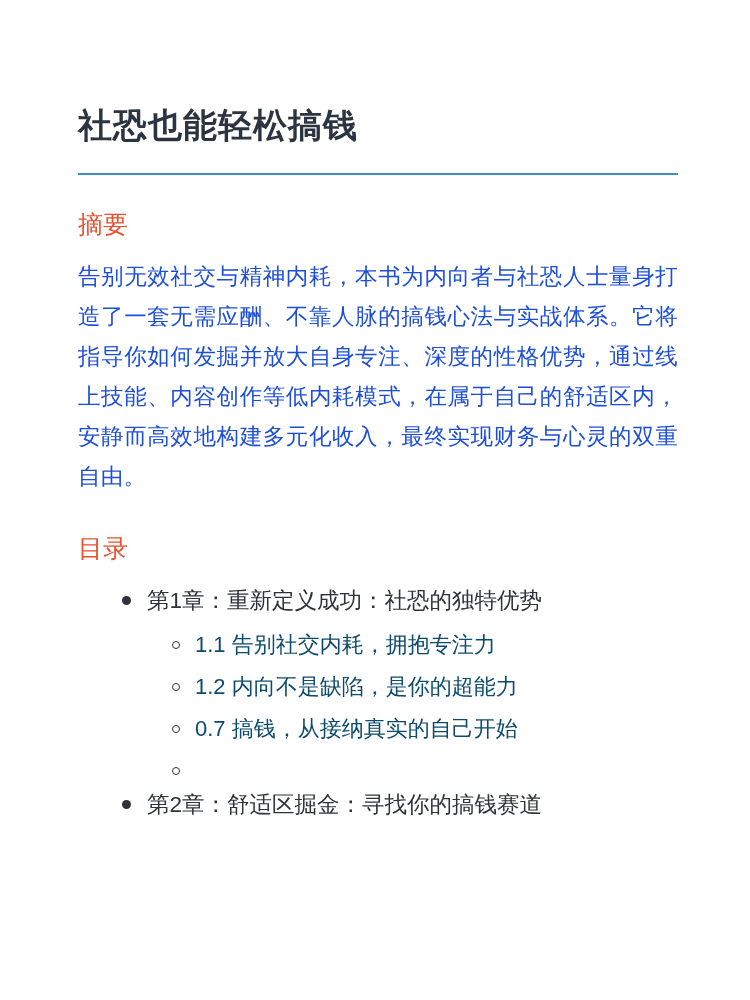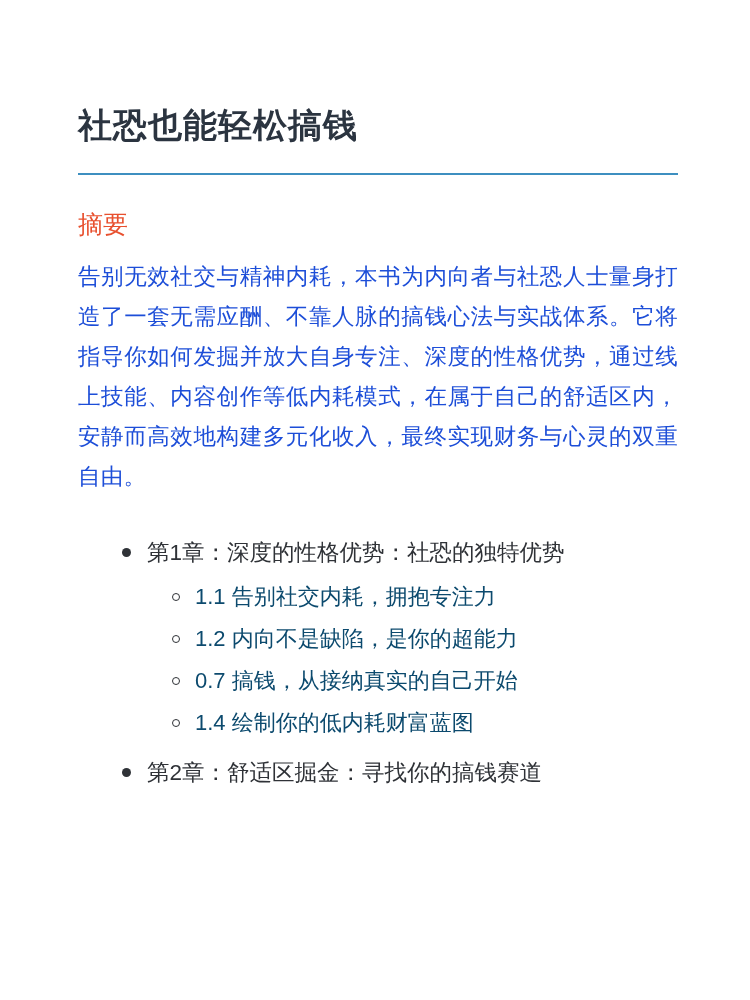--- a/index.html
+++ b/index.html
@@ -105,45 +105,45 @@
 <body>
 
 <div class="page">
 
   <h1 class="doc-title">社恐也能轻松搞钱</h1>
   <div class="title-rule"></div>
 
   <h2 class="section-heading">摘要</h2>
   <p class="abstract-text">告别无效社交与精神内耗，本书为内向者与社恐人士量身打造了一套无需应酬、不靠人脉的搞钱心法与实战体系。它将指导你如何发掘并放大自身专注、深度的性格优势，通过线上技能、内容创作等低内耗模式，在属于自己的舒适区内，安静而高效地构建多元化收入，最终实现财务与心灵的双重自由。</p>
 
+  <h2 class="section-heading">目录</h2>
 
   <div class="toc">
     <ul class="toc-list">
 
       <li class="chapter">
         <div class="chapter-row">
           <span class="bullet-disc"></span>
-          <span>第1章：深度的性格优势：社恐的独特优势</span>
+          <span>第1章：重新定义成功：社恐的独特优势</span>
         </div>
         <ul class="sub-list">
           <li class="sub-row">
             <span class="bullet-circle"></span>
             <span>1.1 告别社交内耗，拥抱专注力</span>
           </li>
           <li class="sub-row">
             <span class="bullet-circle"></span>
             <span>1.2 内向不是缺陷，是你的超能力</span>
           </li>
           <li class="sub-row">
             <span class="bullet-circle"></span>
             <span>0.7 搞钱，从接纳真实的自己开始</span>
           </li>
           <li class="sub-row">
             <span class="bullet-circle"></span>
-            <span>1.4 绘制你的低内耗财富蓝图</span>
           </li>
         </ul>
       </li>
 
       <li class="chapter">
         <div class="chapter-row">
           <span class="bullet-disc"></span>
           <span>第2章：舒适区掘金：寻找你的搞钱赛道</span>
         </div>
       </li>

